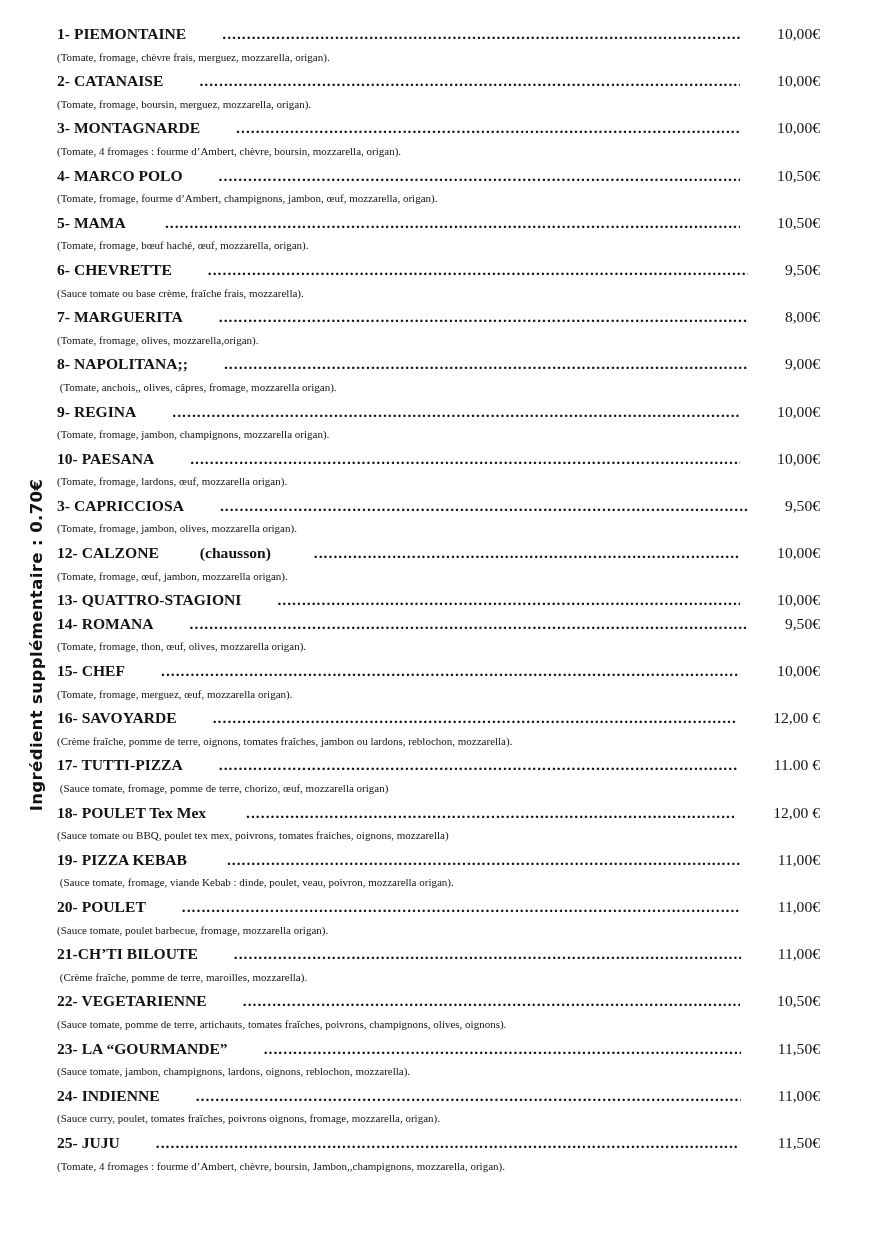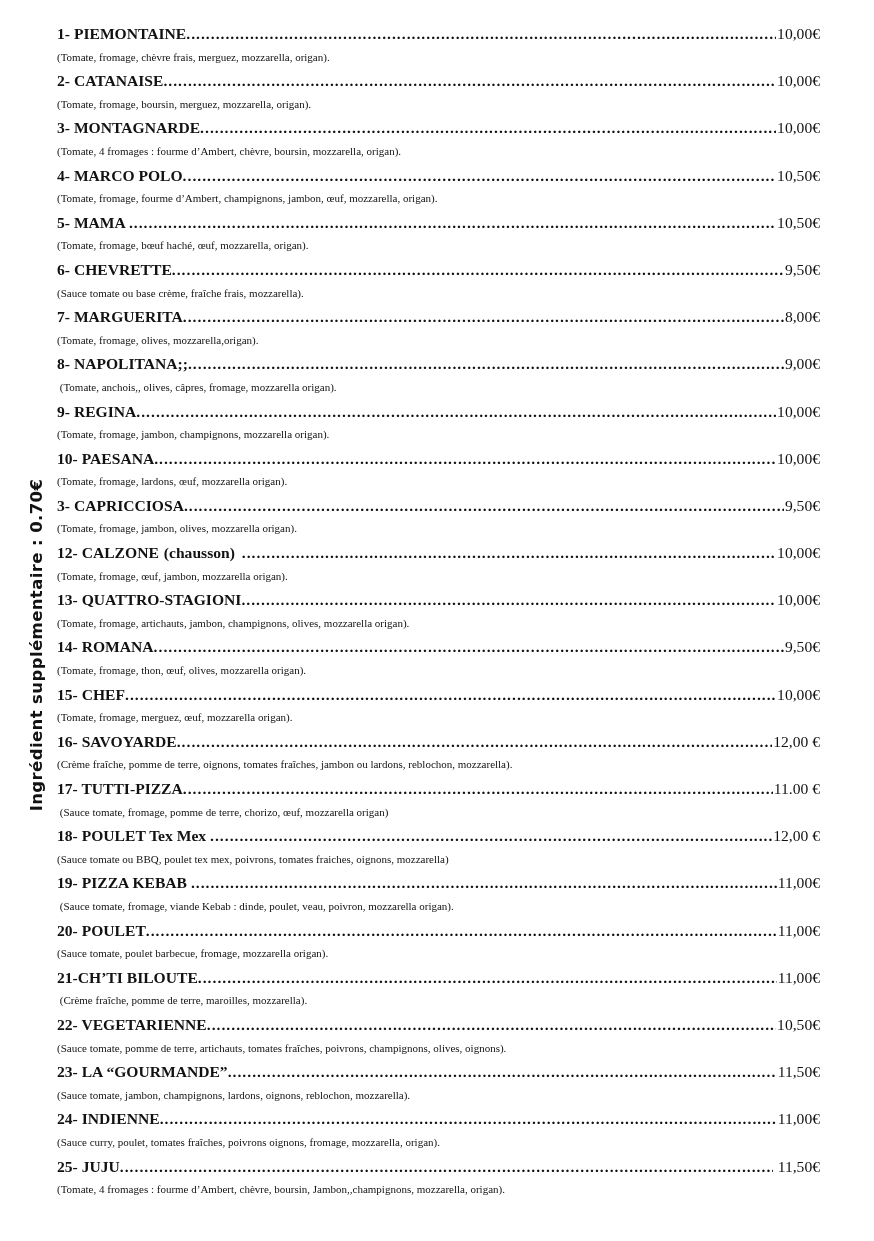--- a/index.html
+++ b/index.html
@@ -38,20 +38,21 @@
 
   .row { width: 100%; }
 
   .title-line {
     display: flex;
     align-items: baseline;
     font-weight: bold;
     font-size: 15.6px;
     line-height: 23.6px;
     white-space: pre;
+    gap: 36px;
   }
 
   .note {
     margin-left: 5px;
     margin-right: 3px;
   }
 
   .leader {
     flex: 1 1 auto;
     overflow: hidden;
@@ -204,21 +205,20 @@
     <div class="ingredients">(Tomate, fromage, œuf, jambon, mozzarella origan).</div>
   </div>
 
   <div class="row">
     <div class="title-line">
       <span class="title">13- QUATTRO-STAGIONI</span>
       
       <span class="leader"></span>
       <span class="price">10,00€</span>
     </div>
-    <div class="ingredients">(Tomate, fromage, artichauts, jambon, champignons, olives, mozzarella origan).</div>
   </div>
 
   <div class="row">
     <div class="title-line">
       <span class="title">14- ROMANA</span>
       
       <span class="leader"></span>
       <span class="price">9,50€</span>
     </div>
     <div class="ingredients">(Tomate, fromage, thon, œuf, olives, mozzarella origan).</div>

